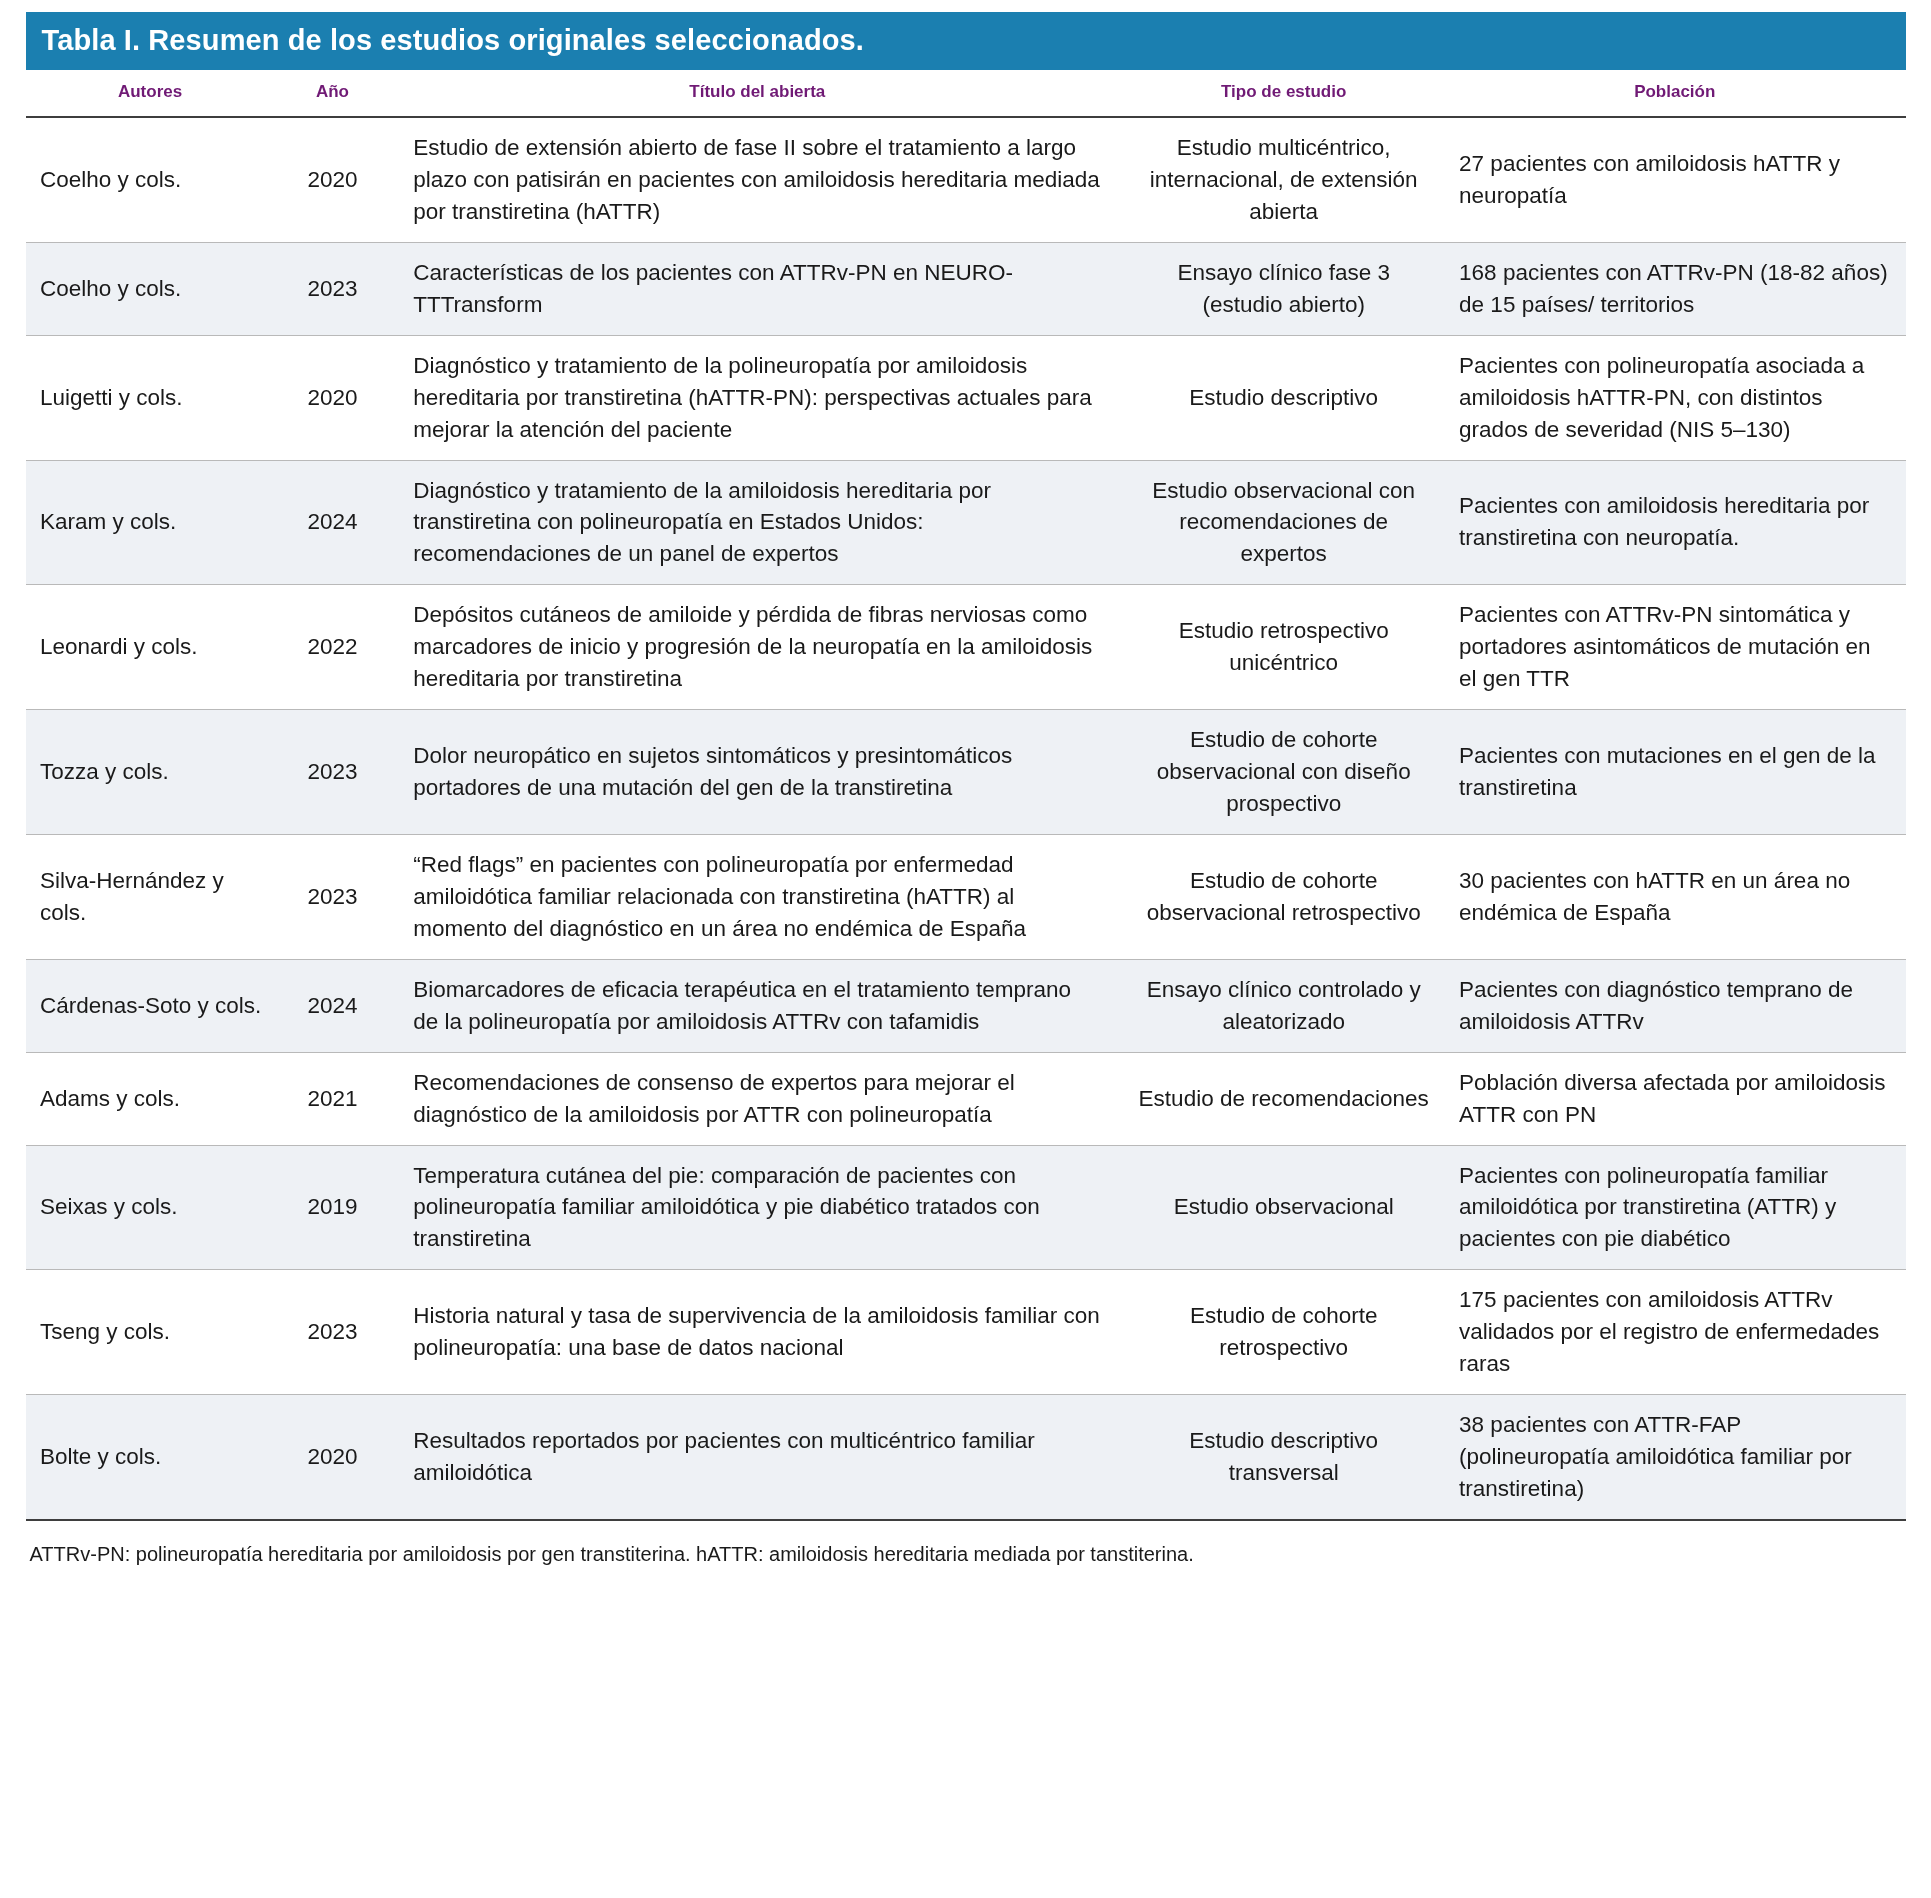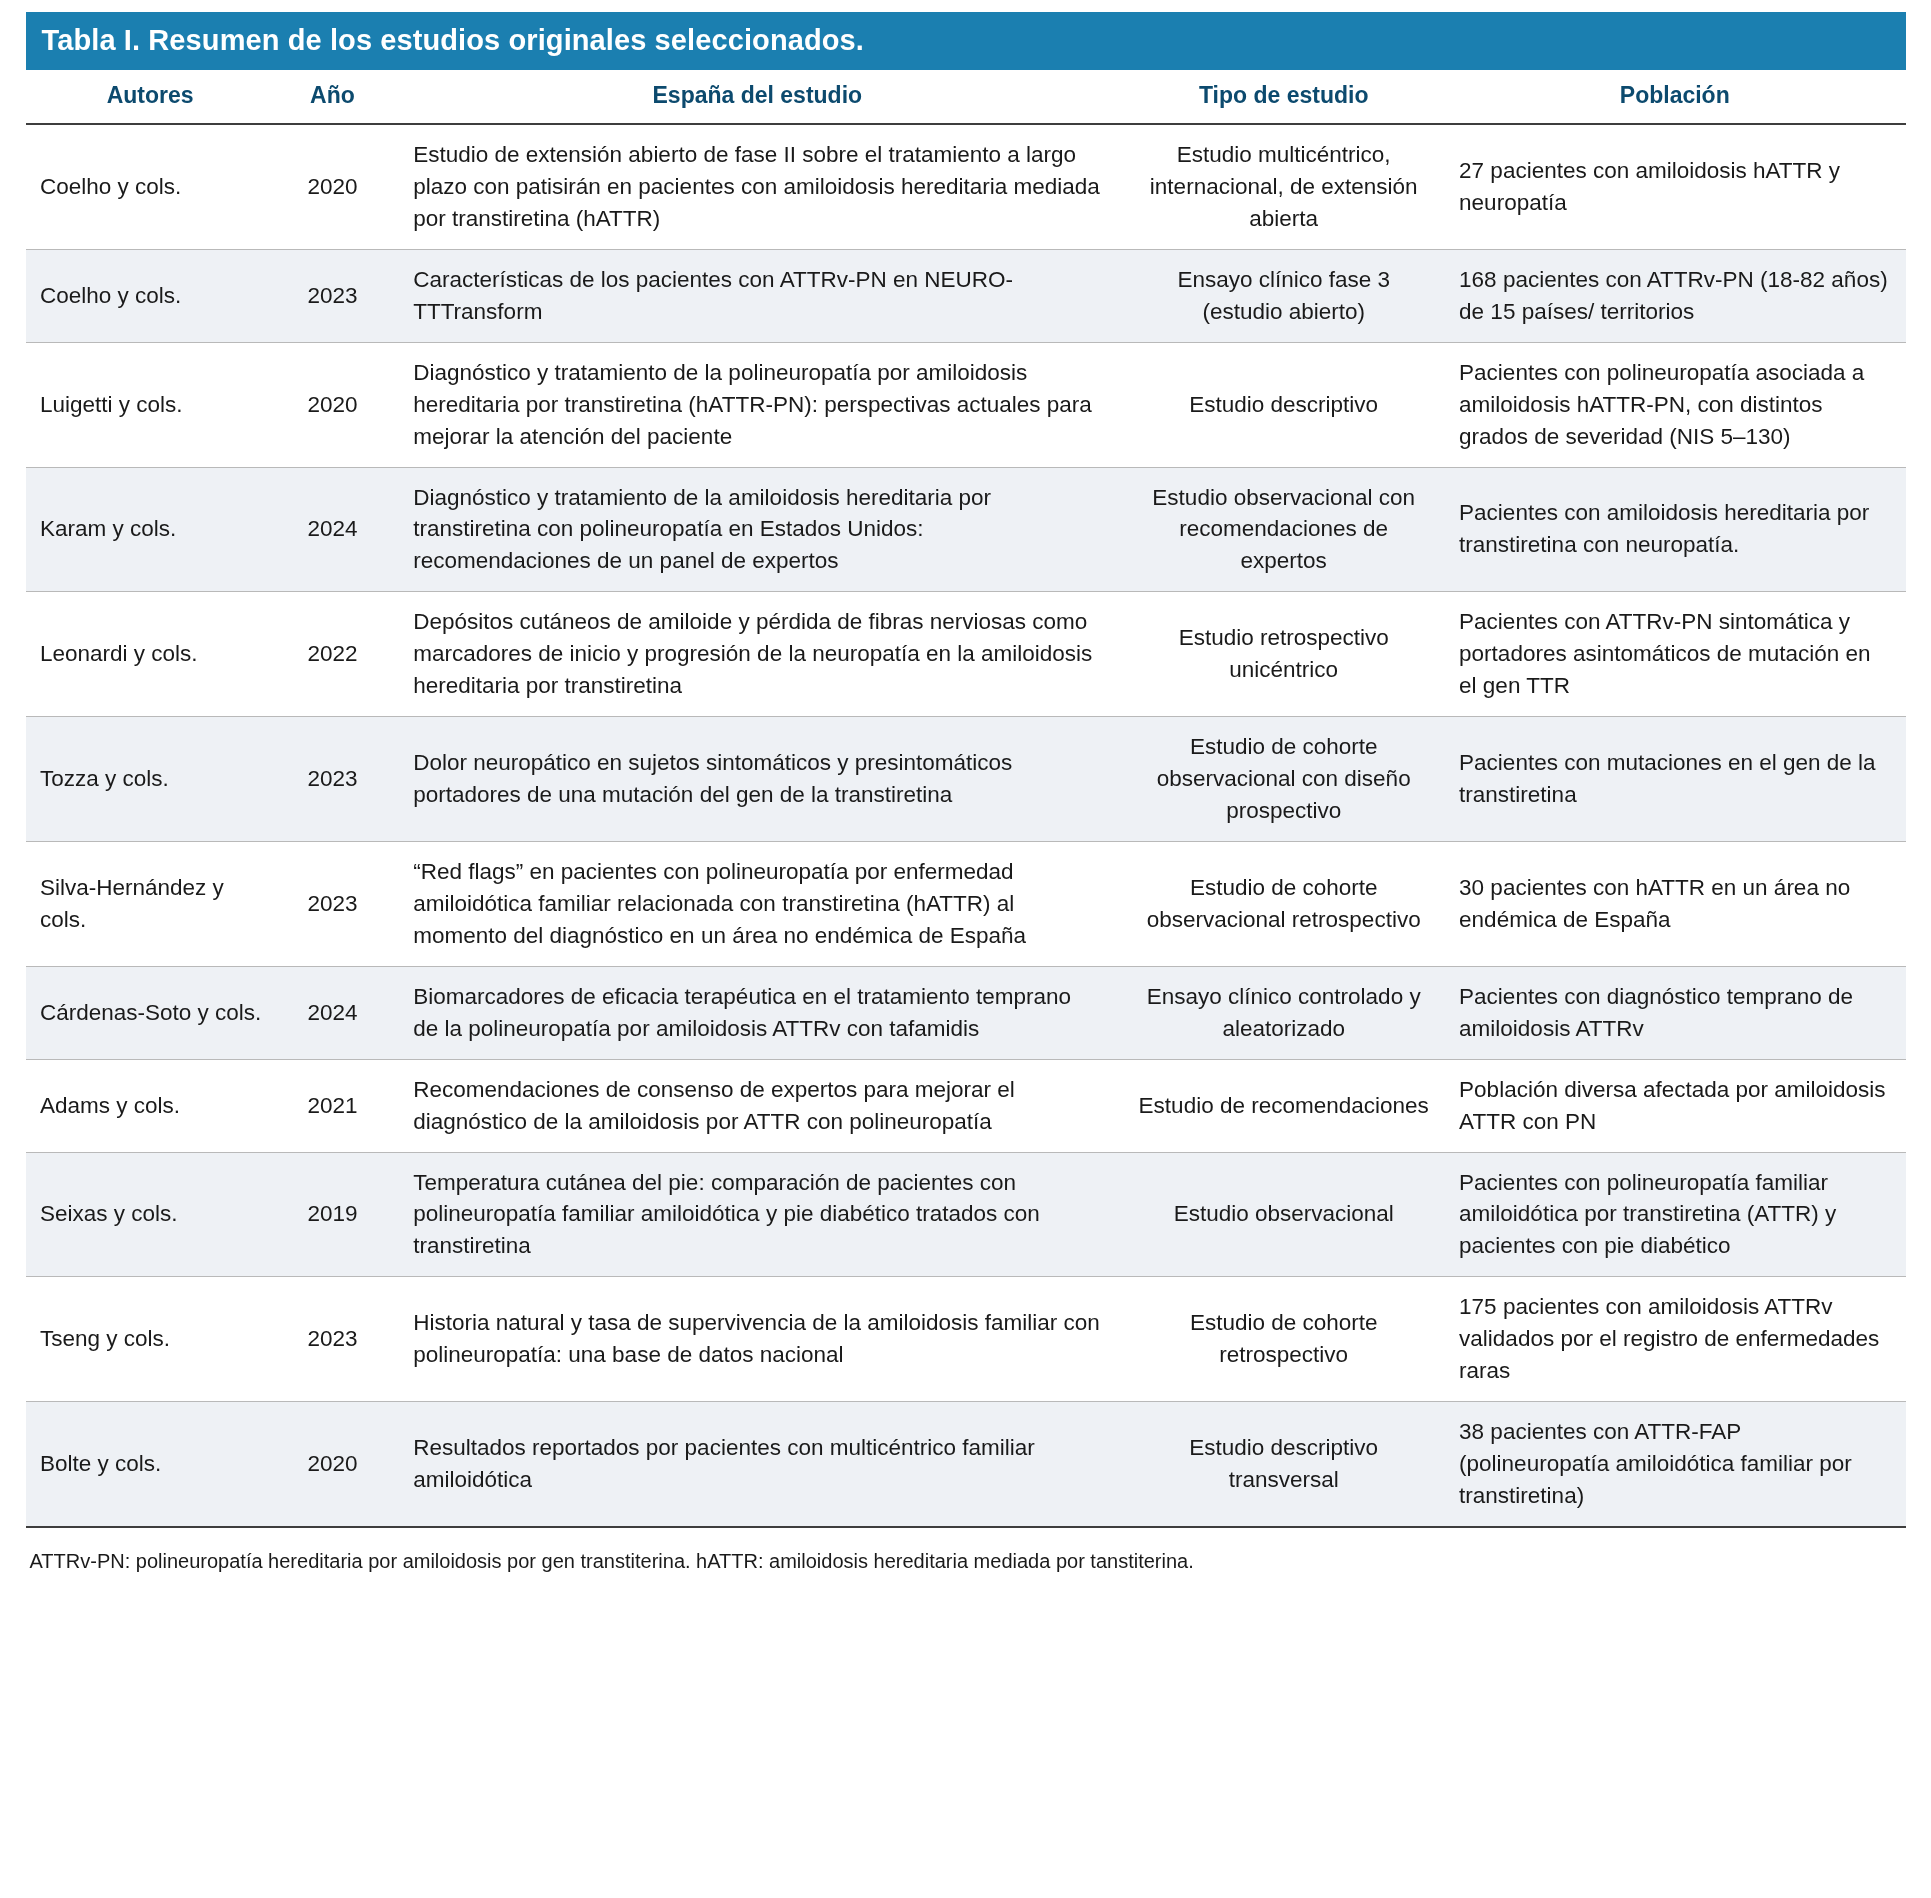--- a/index.html
+++ b/index.html
@@ -31,26 +31,26 @@
     width: 100%;
     table-layout: fixed;
   }
   col.c-autores { width: 13.2%; }
   col.c-anio    { width: 6.2%; }
   col.c-titulo  { width: 39.0%; }
   col.c-tipo    { width: 17.0%; }
   col.c-pobl    { width: 24.6%; }
 
   thead th {
-    font-size: 23px;
+    font-size: 17px;
     font-weight: bold;
     text-align: center;
     padding: 12px 8.6px 14px 8.6px;
     border-bottom: 2.6px solid #3e3e3e;
-    color: #0c4a6e;
+    color: #701a75;
   }
   tbody td {
     font-size: 22.5px;
     line-height: 1.42;
     padding: 14px 12px 14px 12px;
     vertical-align: middle;
     border-bottom: 0.9px solid #b9b9b9;
     color: #1a1a1a;
   }
   tbody tr:last-child td {
@@ -84,21 +84,21 @@
       <col class="c-autores">
       <col class="c-anio">
       <col class="c-titulo">
       <col class="c-tipo">
       <col class="c-pobl">
     </colgroup>
     <thead>
       <tr>
         <th>Autores</th>
         <th>Año</th>
-        <th>España del estudio</th>
+        <th>Título del abierta</th>
         <th>Tipo de estudio</th>
         <th>Población</th>
       </tr>
     </thead>
     <tbody>
 
       <tr>
         <td class="autores">Coelho y cols.</td>
         <td class="anio">2020</td>
         <td class="titulo">Estudio de extensión abierto de fase II sobre el tratamiento a largo plazo con patisirán en pacientes con amiloidosis hereditaria mediada por transtiretina (hATTR)</td>

